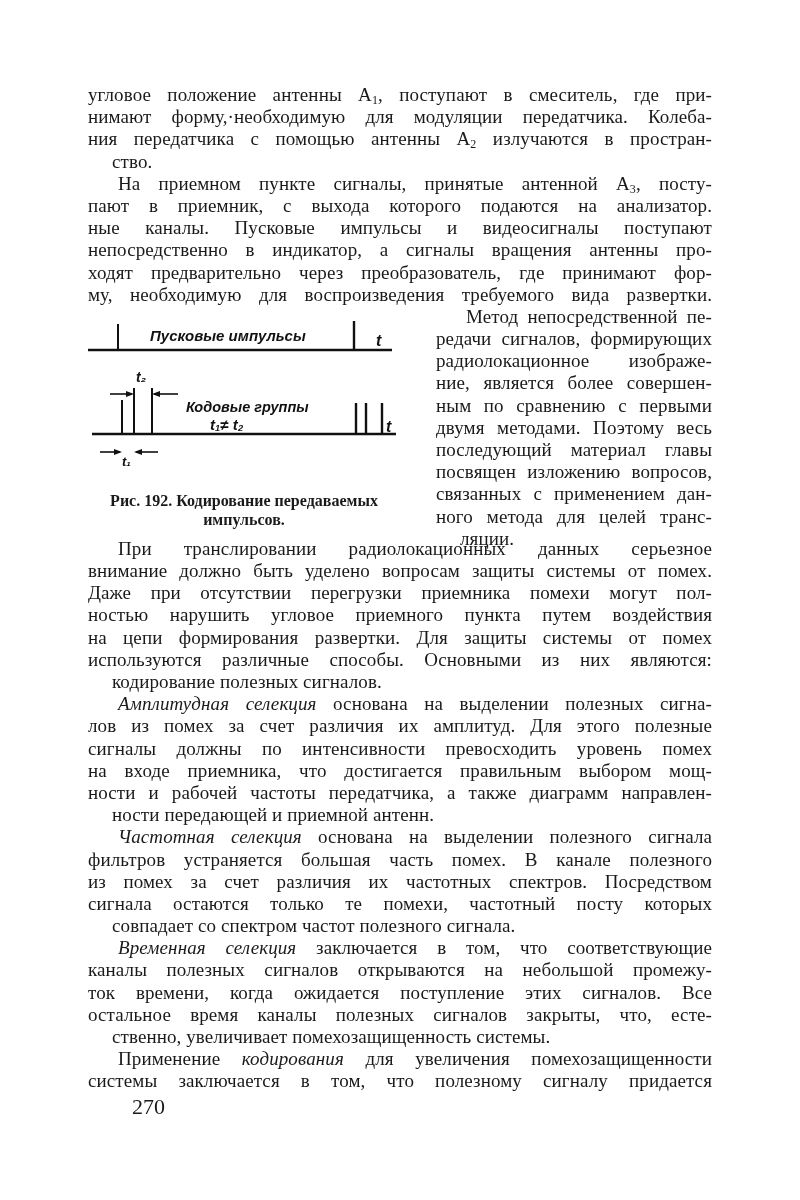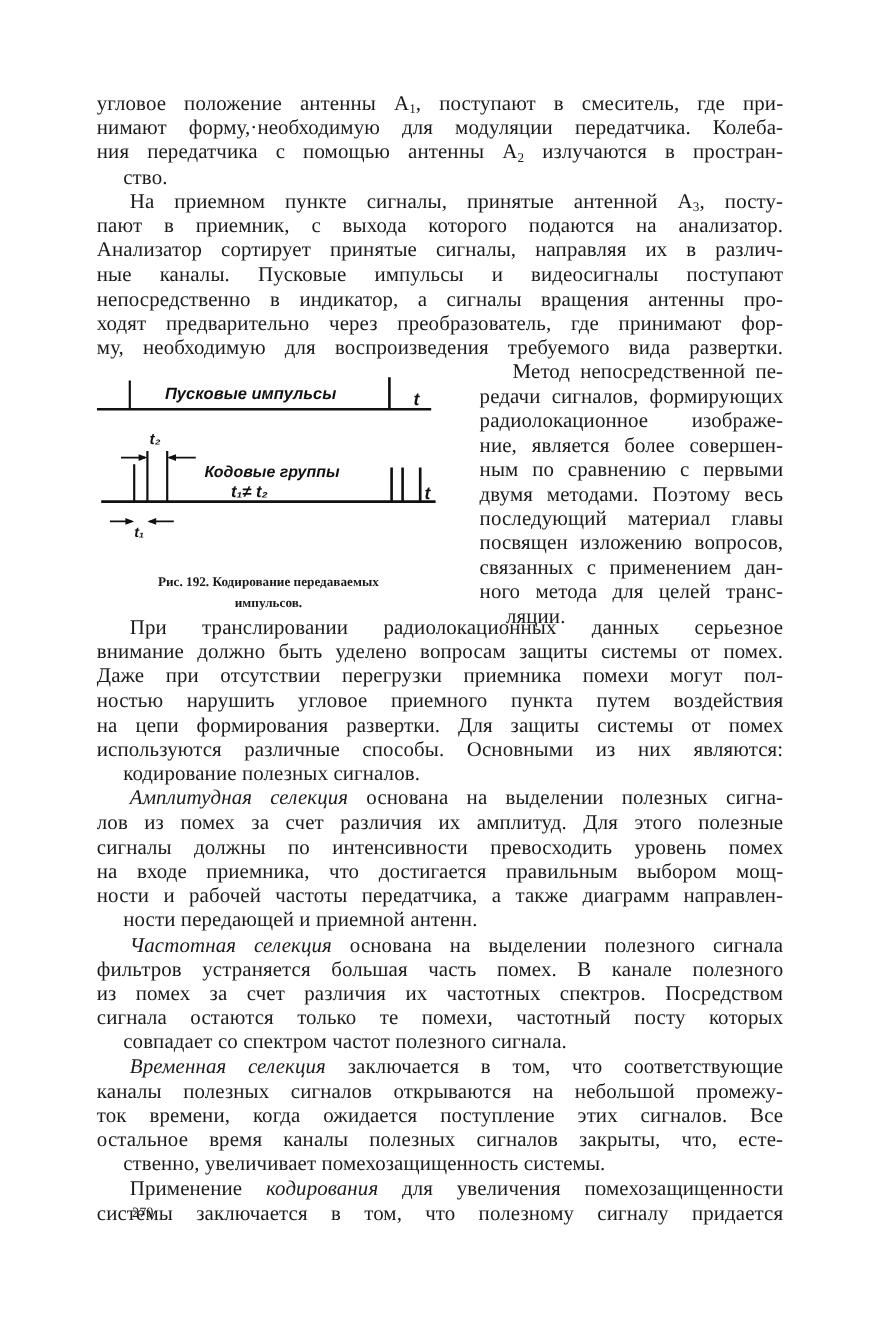--- a/index.html
+++ b/index.html
@@ -52,31 +52,31 @@
     }
     .fig-right {
       position: absolute;
       left: 348px;
       top: 0;
       width: 276px;
     }
     .fig-caption {
       position: absolute;
       left: 0;
-      top: 192px;
+      top: 185px;
       width: 312px;
-      font-size: 12px;
+      font-size: 16px;
       line-height: 19px;
       text-align: center;
     }
     .page-number {
       position: absolute;
-      left: 120px;
+      left: 132px;
       top: 1094px;
-      font-size: 13px;
+      font-size: 22px;
       font-family: "Liberation Serif", serif;
     }
     svg text {
       font-family: "Liberation Sans", sans-serif;
       font-style: italic;
     }
   </style>
 </head>
 <body>
 
@@ -85,21 +85,20 @@
   <div>
     <span class="line"><span>угловое положение антенны А</span><span class="sub">1</span><span>, поступают в смеситель, где при-</span></span>
     <span class="line">нимают форму,·необходимую для модуляции передатчика. Колеба-</span>
     <span class="line"><span>ния передатчика с помощью антенны А</span><span class="sub">2</span><span> излучаются в простран-</span></span>
     <span class="line last">ство.</span>
   </div>
 
   <div>
     <span class="line indent"><span>На приемном пункте сигналы, принятые антенной А</span><span class="sub">3</span><span>, посту-</span></span>
     <span class="line">пают в приемник, с выхода которого подаются на анализатор.</span>
-    <span class="line">Анализатор сортирует принятые сигналы, направляя их в различ-</span>
     <span class="line">ные каналы. Пусковые импульсы и видеосигналы поступают</span>
     <span class="line">непосредственно в индикатор, а сигналы вращения антенны про-</span>
     <span class="line">ходят предварительно через преобразователь, где принимают фор-</span>
     <span class="line">му, необходимую для воспроизведения требуемого вида развертки.</span>
   </div>
 
   <div class="figure-block">
     <div class="figure">
       <svg width="312" height="172" viewBox="0 0 312 172">
 

